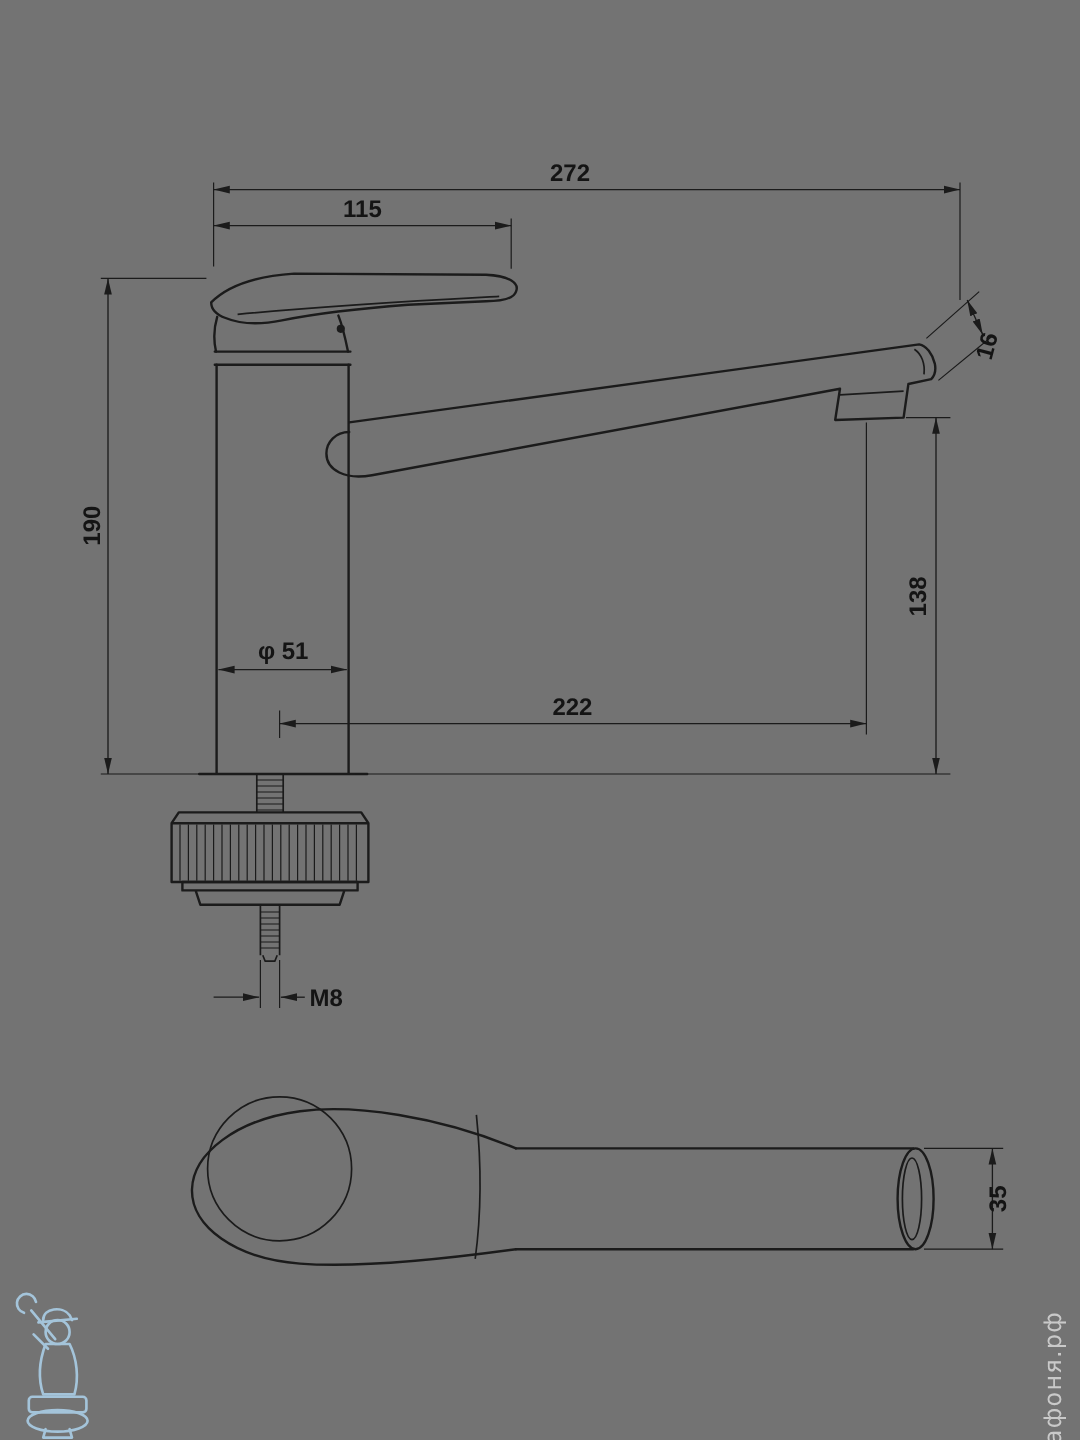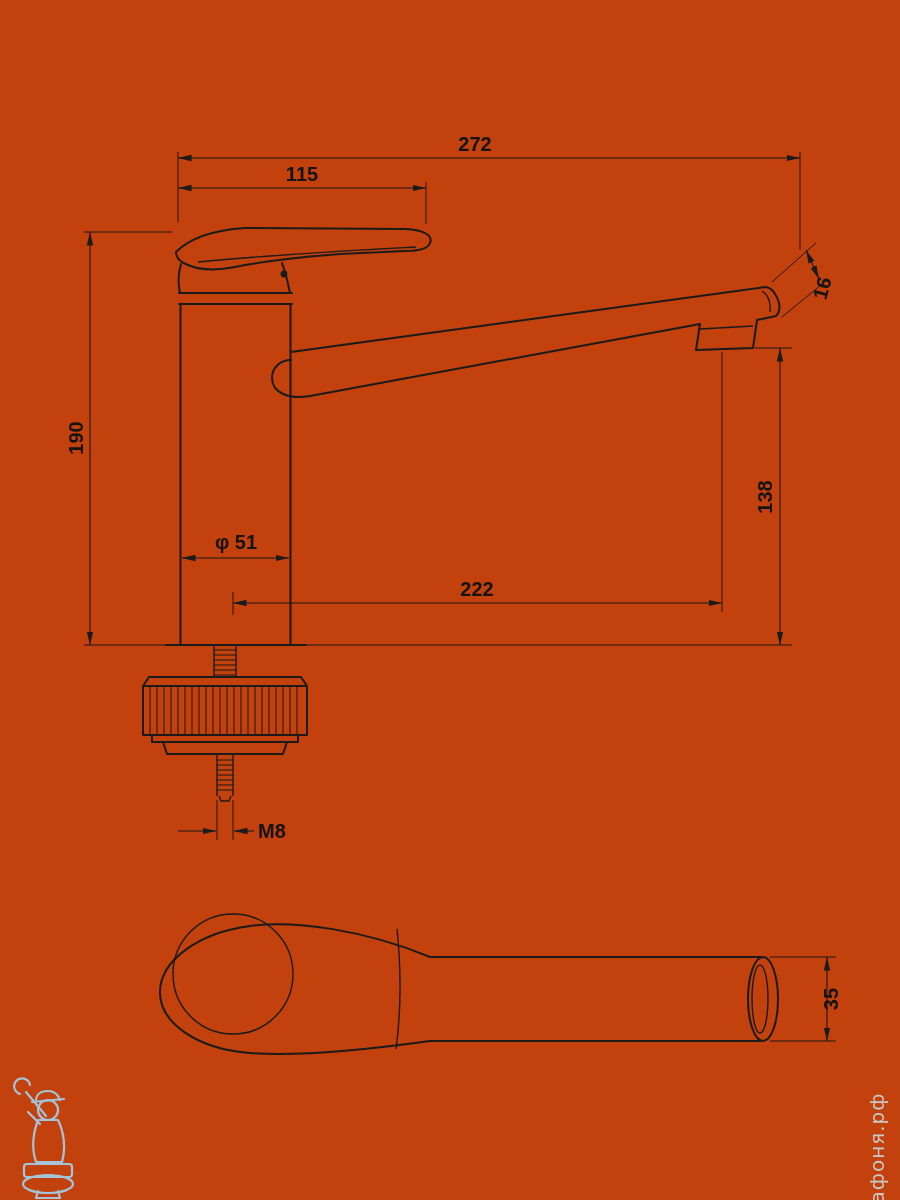--- a/index.html
+++ b/index.html
@@ -1,16 +1,16 @@
 <!DOCTYPE html>
 <html><head>
 <meta charset="utf-8">
 <style>
   html,body{margin:0;padding:0;background:#ffffff;}
-  .sheet{position:relative;width:900px;height:1200px;background:#c2410c;overflow:hidden;}
+  .sheet{position:relative;width:900px;height:1200px;background:#737373;overflow:hidden;}
   svg{position:absolute;left:0;top:0;}
   .outline{stroke:#1b1b1b;stroke-width:2;fill:none;stroke-linejoin:round;stroke-linecap:round;}
   .outline-thin{stroke:#1b1b1b;stroke-width:1.4;fill:none;stroke-linejoin:round;}
   .dim{stroke:#1b1b1b;stroke-width:1.1;fill:none;}
   .ext{stroke:#1b1b1b;stroke-width:1;fill:none;}
   .hatch{stroke:#1b1b1b;stroke-width:1;fill:none;}
   .dim-label{font-family:"Liberation Sans","DejaVu Sans",sans-serif;font-weight:bold;font-size:20px;fill:#141414;}
   .wm-text{font-family:"DejaVu Sans","Liberation Sans",sans-serif;font-size:20px;fill:#c9c9c9;letter-spacing:1px;}
   .wm-art{stroke:#a4c4da;stroke-width:2.2;fill:none;stroke-linecap:round;stroke-linejoin:round;}
 </style>

